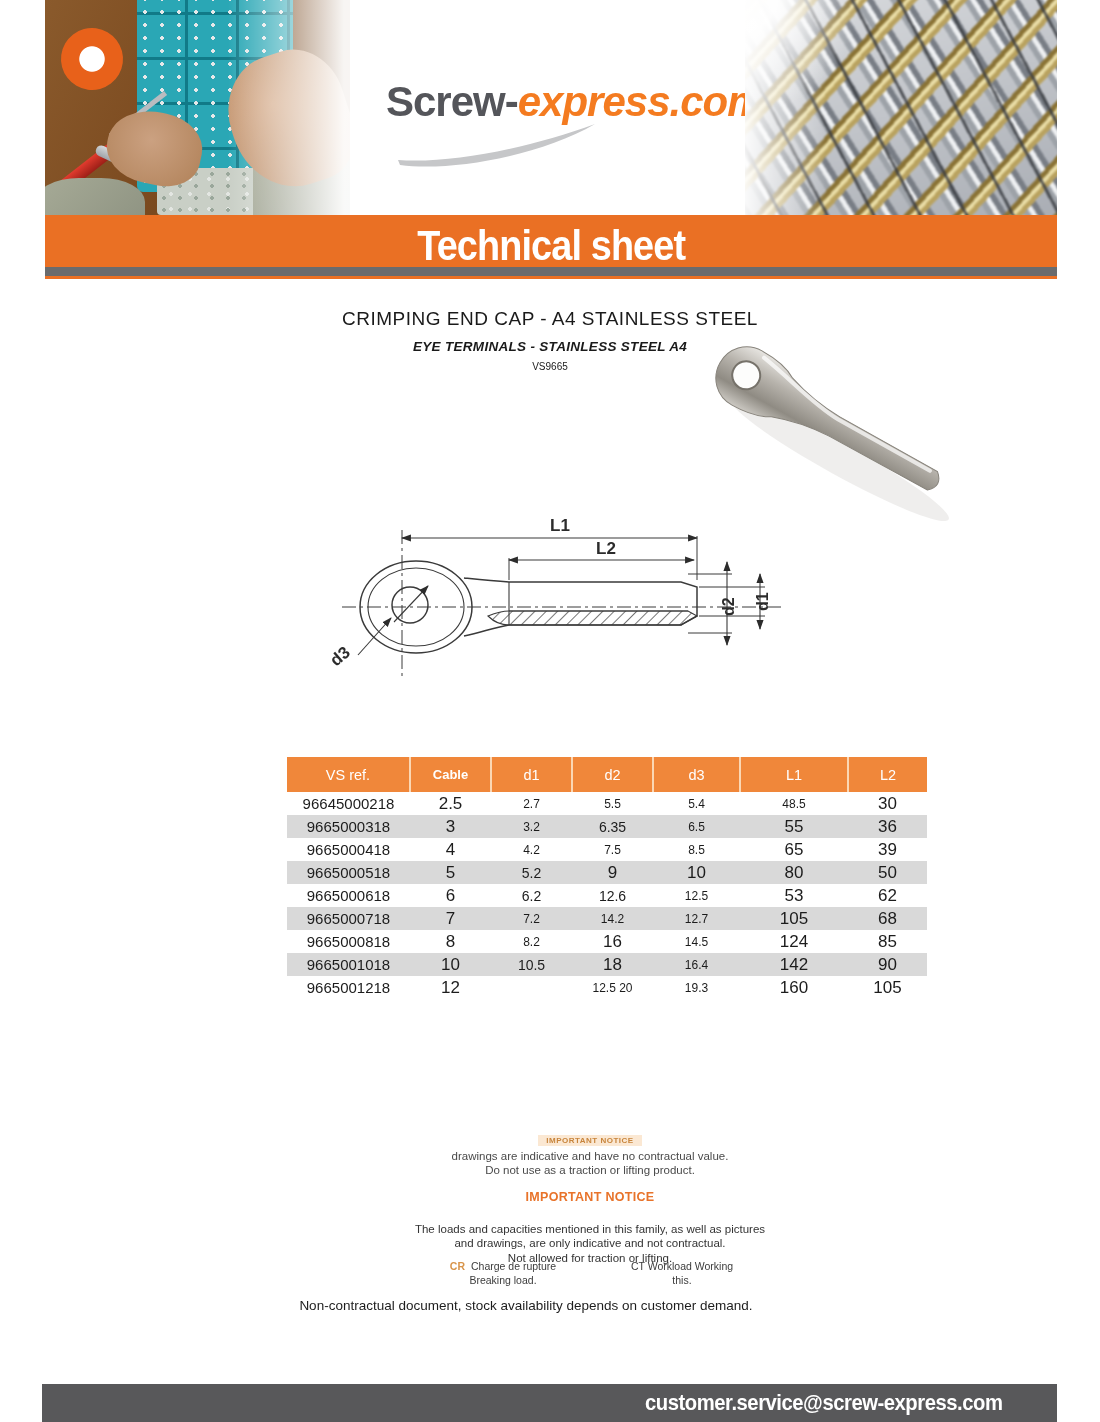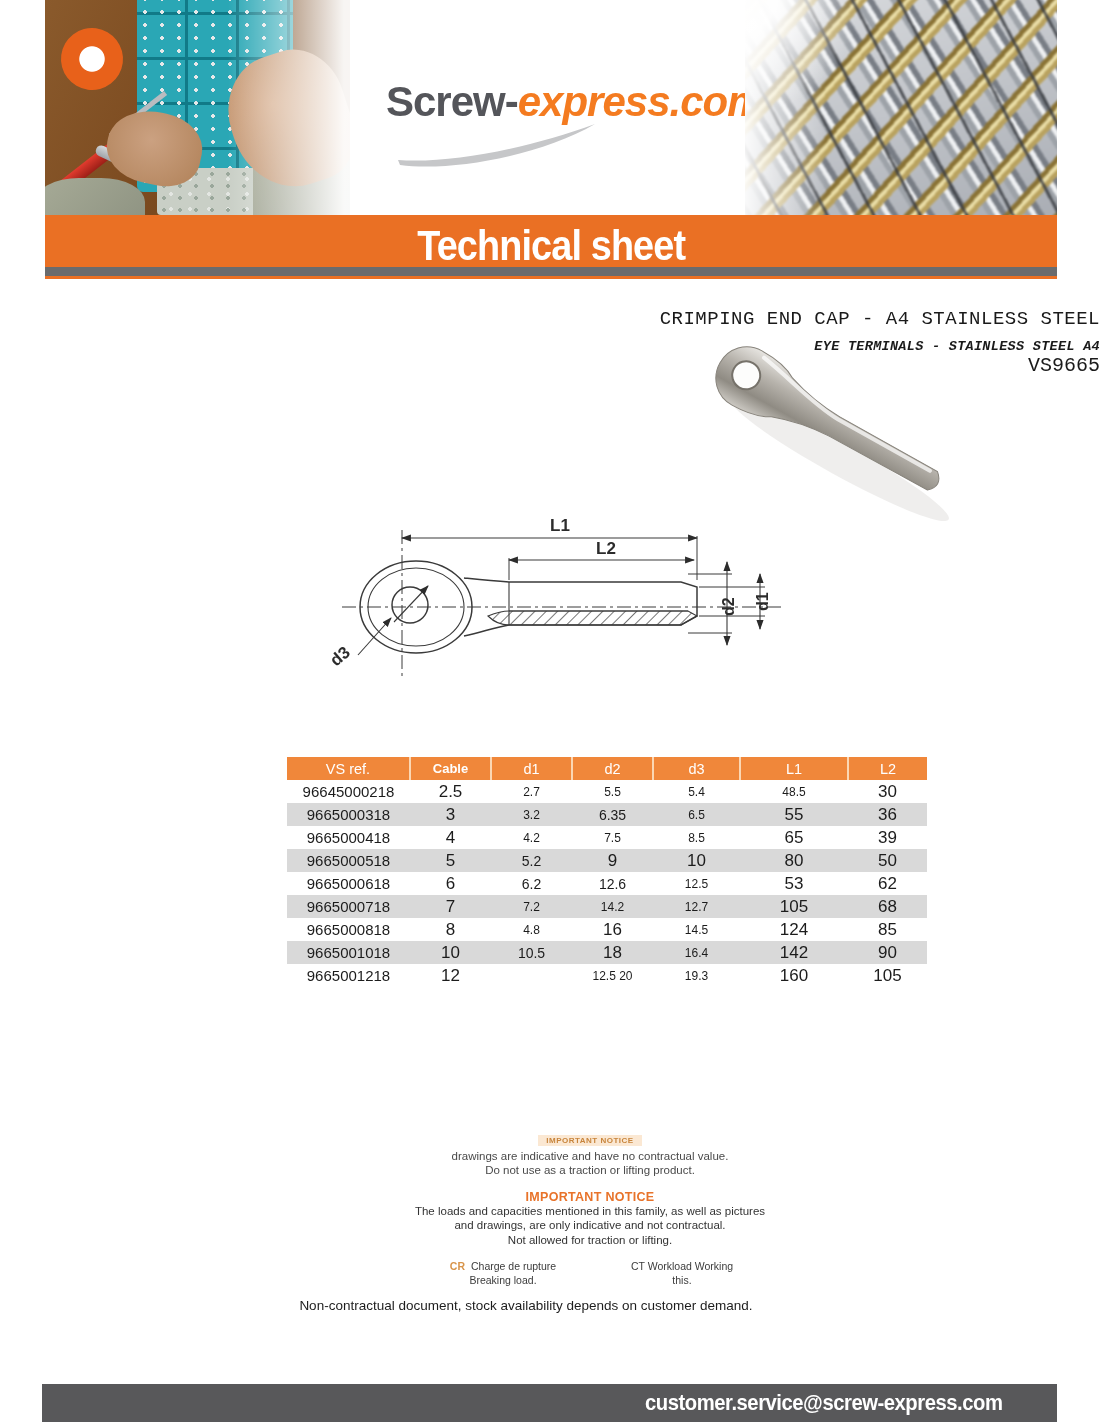--- a/index.html
+++ b/index.html
@@ -71,52 +71,52 @@
   .logo-swoosh { position:absolute; left:40px; top:118px; }
 
   
   .banner { position:absolute; left:45px; top:215px; width:1012px; height:64px; background:#ea7024;
     display:flex; align-items:center; justify-content:center; }
   .banner-text { color:#ffffff; font-size:43px; font-weight:700; letter-spacing:-1px;
     transform:scaleX(0.88); transform-origin:center; line-height:1; padding-bottom:4px; }
   .banner-shadow { position:absolute; left:45px; top:267px; width:1012px; height:9px; background:#6a6b6d; }
 
   
-  .title-block { position:absolute; left:0; top:308px; width:1100px; text-align:right; color:#1a1a1a;font-family:Liberation Mono, monospace; }
+  .title-block { position:absolute; left:0; top:308px; width:1100px; text-align:center; color:#1a1a1a; }
   .product-title { font-size:19px; letter-spacing:0.5px; }
   .product-subtitle { margin-top:9px; font-size:13.5px; font-style:italic; font-weight:700; letter-spacing:0.3px; }
-  .product-ref { margin-top:0; font-size:20px; }
+  .product-ref { margin-top:7px; font-size:10px; }
 
   
   .product-photo { position:absolute; left:695px; top:330px; width:320px; height:205px; }
   .tech-drawing { position:absolute; left:328px; top:512px; width:468px; height:180px; }
   .tech-drawing text { font-family:"Liberation Sans", sans-serif; font-weight:700; fill:#2c2c2c; }
 
   
   .dim-table { position:absolute; left:287px; top:757px; width:640px; border-collapse:collapse; table-layout:fixed;
     color:#1c1c1c; }
-  .dim-table th { background:#f0873a; color:#ffffff; font-weight:400; font-size:14.5px; height:23px;
+  .dim-table th { background:#f0873a; color:#ffffff; font-weight:400; font-size:14.5px; height:35px;
     border-left:2px solid #fbd7b4;margin-top:40px; }
   .dim-table th:first-child { border-left:none; }
   .dim-table th.cable-col { font-weight:700; font-size:13px; }
   .dim-table td { text-align:center; height:23px; font-size:15px; line-height:1; }
   .dim-table tr.stripe td { background:#d9d9d9; }
   .dim-table td.c-sm { font-size:12px; }
   .dim-table td.c-md { font-size:14px; }
   .dim-table td.c-lg { font-size:17px; }
   .dim-table td.ref-col { font-size:15px; }
 
   
   .notice-1 { position:absolute; left:340px; top:1129px; width:500px; text-align:center; }
   .notice-1 .heading { display:inline-block; font-size:8px; font-weight:700; letter-spacing:0.5px;
     color:#c8853c; background:#fbe8d3; padding:1px 8px; }
   .notice-1 .lines { margin-top:2px; font-size:11.5px; color:#4a4a4a; line-height:1.25; }
   .notice-2 { position:absolute; left:340px; top:1190px; width:500px; text-align:center; }
   .notice-2 .heading { font-size:12.5px; font-weight:700; color:#e8732a; letter-spacing:0.3px; }
-  .notice-2 .lines { margin-top:0; font-size:11.5px; color:#333333; line-height:1.25; }
+  .notice-2 .lines { margin-top:18px; font-size:11.5px; color:#333333; line-height:1.25; }
 
   .legend { position:absolute; left:0; top:1260px; width:1100px; font-size:10.5px; color:#3c3c3c; }
   .legend .cr-block { position:absolute; left:438px; top:0; width:130px; text-align:center; line-height:1.3; }
   .legend .cr-abbr { color:#d8944a; font-weight:700; margin-right:6px; }
   .legend .ct-block { position:absolute; left:612px; top:0; width:140px; text-align:center; line-height:1.3; }
 
   .disclaimer { position:absolute; left:0; top:1298px; width:1204px; text-align:center; font-size:13.5px; color:#1d1d1d; }
   .disclaimer-inner { width:1052px; }
 
   
@@ -315,21 +315,21 @@
           <td class="c-lg">7</td>
           <td class="c-sm">7.2</td>
           <td class="c-sm">14.2</td>
           <td class="c-sm">12.7</td>
           <td class="c-lg">105</td>
           <td class="c-lg">68</td>
         </tr>
         <tr>
           <td class="ref-col c-md">9665000818</td>
           <td class="c-lg">8</td>
-          <td class="c-sm">4.8</td>
+          <td class="c-sm">8.2</td>
           <td class="c-lg">16</td>
           <td class="c-sm">14.5</td>
           <td class="c-lg">124</td>
           <td class="c-lg">85</td>
         </tr>
         <tr class="stripe">
           <td class="ref-col c-md">9665001018</td>
           <td class="c-lg">10</td>
           <td class="c-md">10.5</td>
           <td class="c-lg">18</td>

